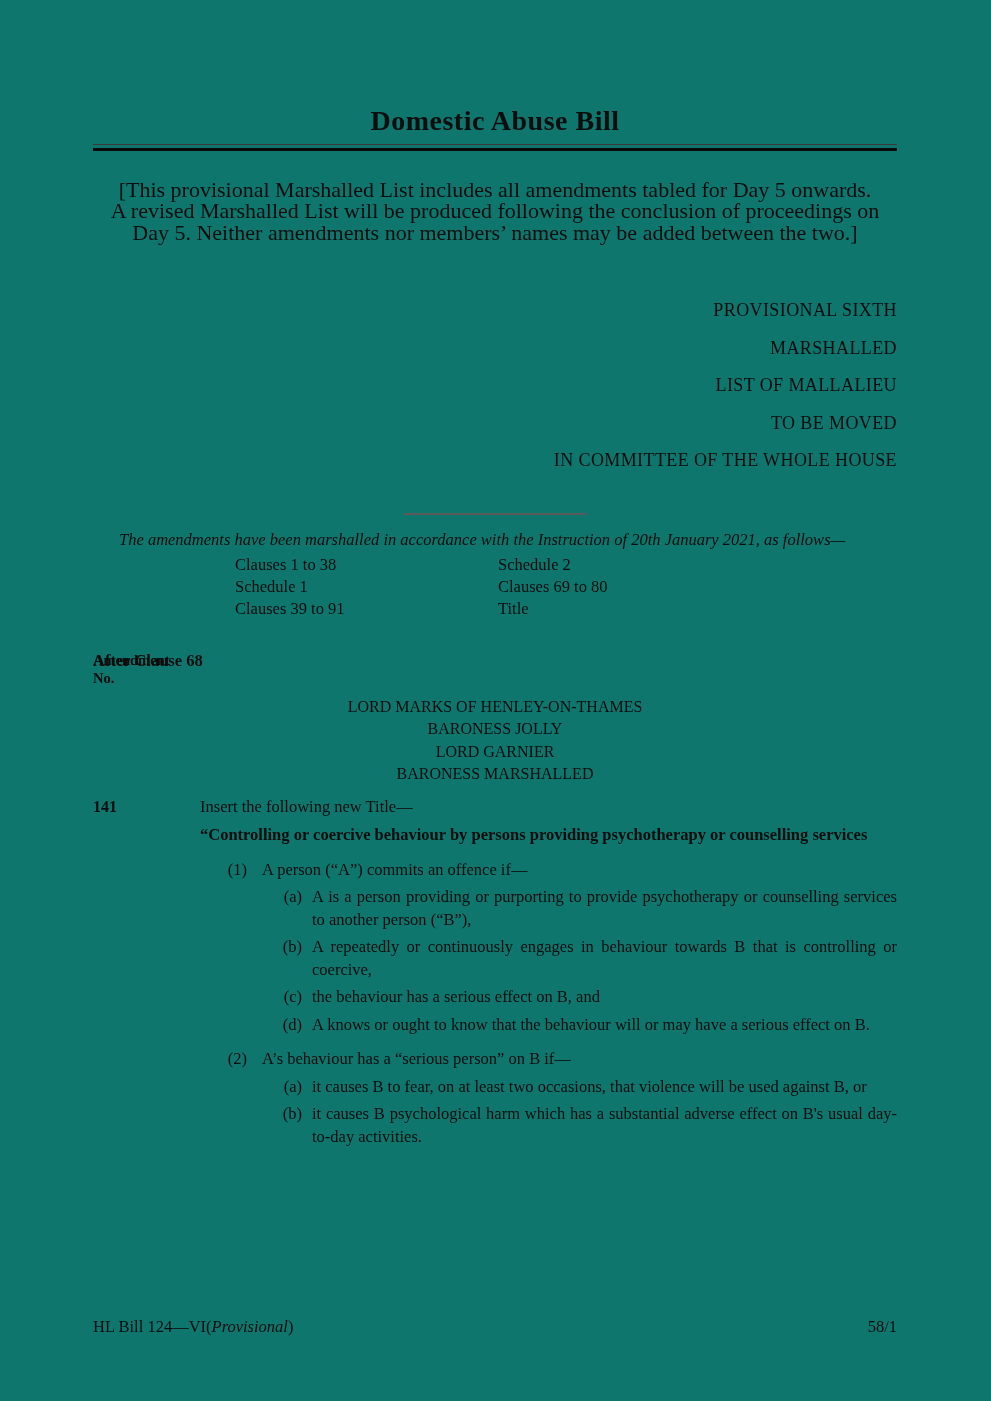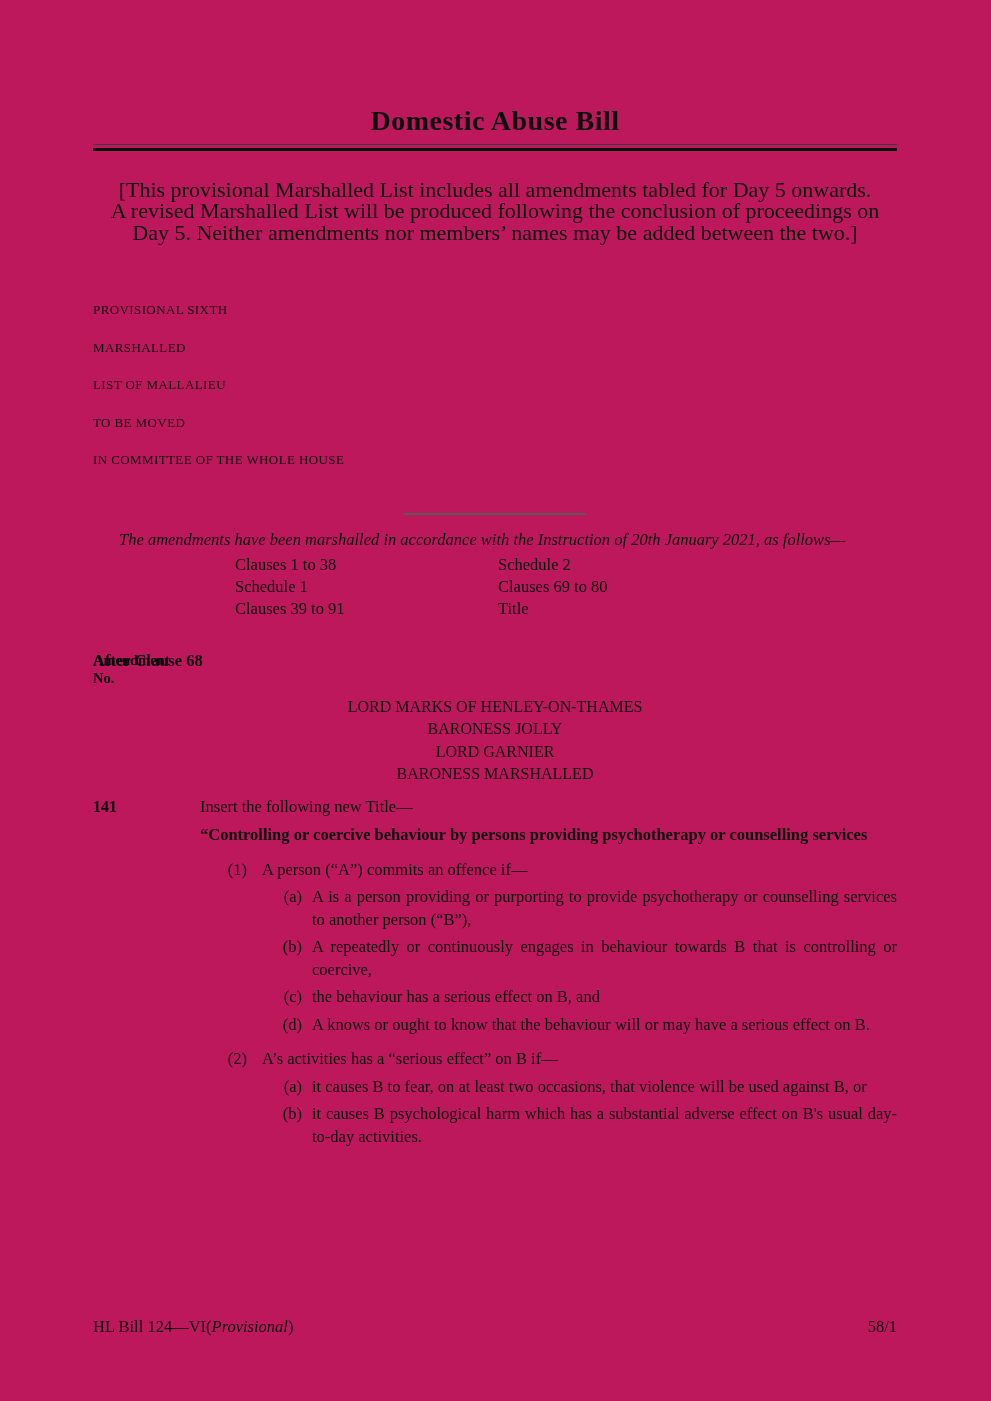--- a/index.html
+++ b/index.html
@@ -1,20 +1,20 @@
 <!DOCTYPE html>
 <html><head>
 <meta charset="utf-8">
 <style>
   html, body { margin: 0; padding: 0; background: #ffffff; }
   .page {
     position: relative;
     width: 991px;
     height: 1401px;
-    background: #be185d;
+    background: #0f766e;
     color: #0d0d0d;
     font-family: "Liberation Serif", "DejaVu Serif", serif;
     overflow: hidden;
   }
   .content {
     position: absolute;
     left: 93px;
     top: 0;
     width: 804px;
   }
@@ -33,22 +33,22 @@
     border-bottom: 3.5px solid #0a0a0a;
   }
   .provisional-note {
     margin-top: 28px;
     text-align: center;
     font-size: 22px;
     line-height: 21.5px;
   }
   .caps-headings {
     margin-top: 56px;
-    text-align: left;
-    font-size: 13px;
+    text-align: right;
+    font-size: 18px;
     letter-spacing: 0.4px;
   }
   .caps-headings .caps-line { line-height: 22px; margin-bottom: 15.5px; }
   .caps-headings .caps-line:last-child { margin-bottom: 0; }
   .short-rule {
     margin: 42px auto 0 auto;
     width: 182px;
     border: none;
     border-top: 2px solid #5a5a5a;
     height: 0;
@@ -209,21 +209,21 @@
           </div>
           <div class="sub-item">
             <div class="i-num">(d)</div>
             <div class="i-text">A knows or ought to know that the behaviour will or may have a serious effect on B.</div>
           </div>
         </div>
 
         <div class="subsection">
           <div class="s-head">
             <div class="s-num">(2)</div>
-            <div class="s-text">A’s activities has a “serious effect” on B if—</div>
+            <div class="s-text">A’s behaviour has a “serious person” on B if—</div>
           </div>
           <div class="sub-item">
             <div class="i-num">(a)</div>
             <div class="i-text">it causes B to fear, on at least two occasions, that violence will be used against B, or</div>
           </div>
           <div class="sub-item">
             <div class="i-num">(b)</div>
             <div class="i-text">it causes B psychological harm which has a substantial adverse effect on B's usual day-to-day activities.</div>
           </div>
         </div>

